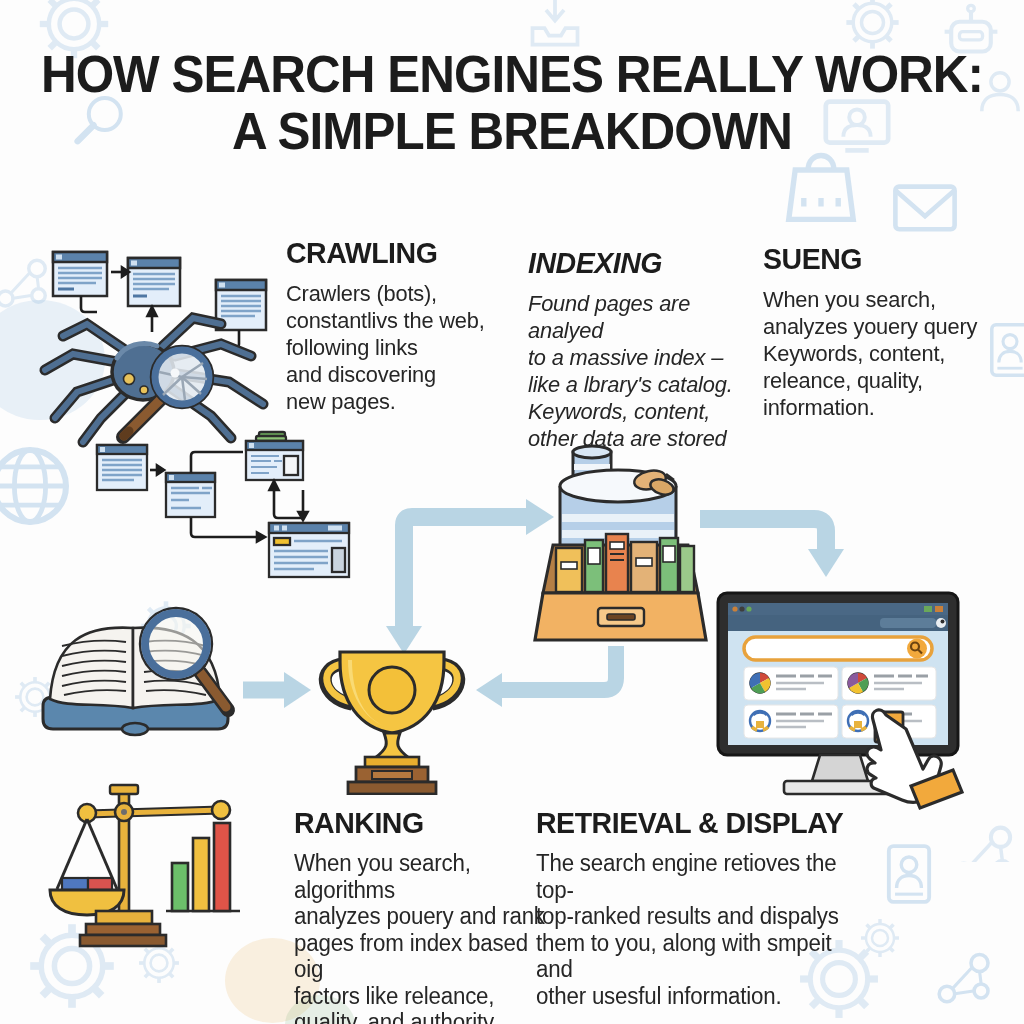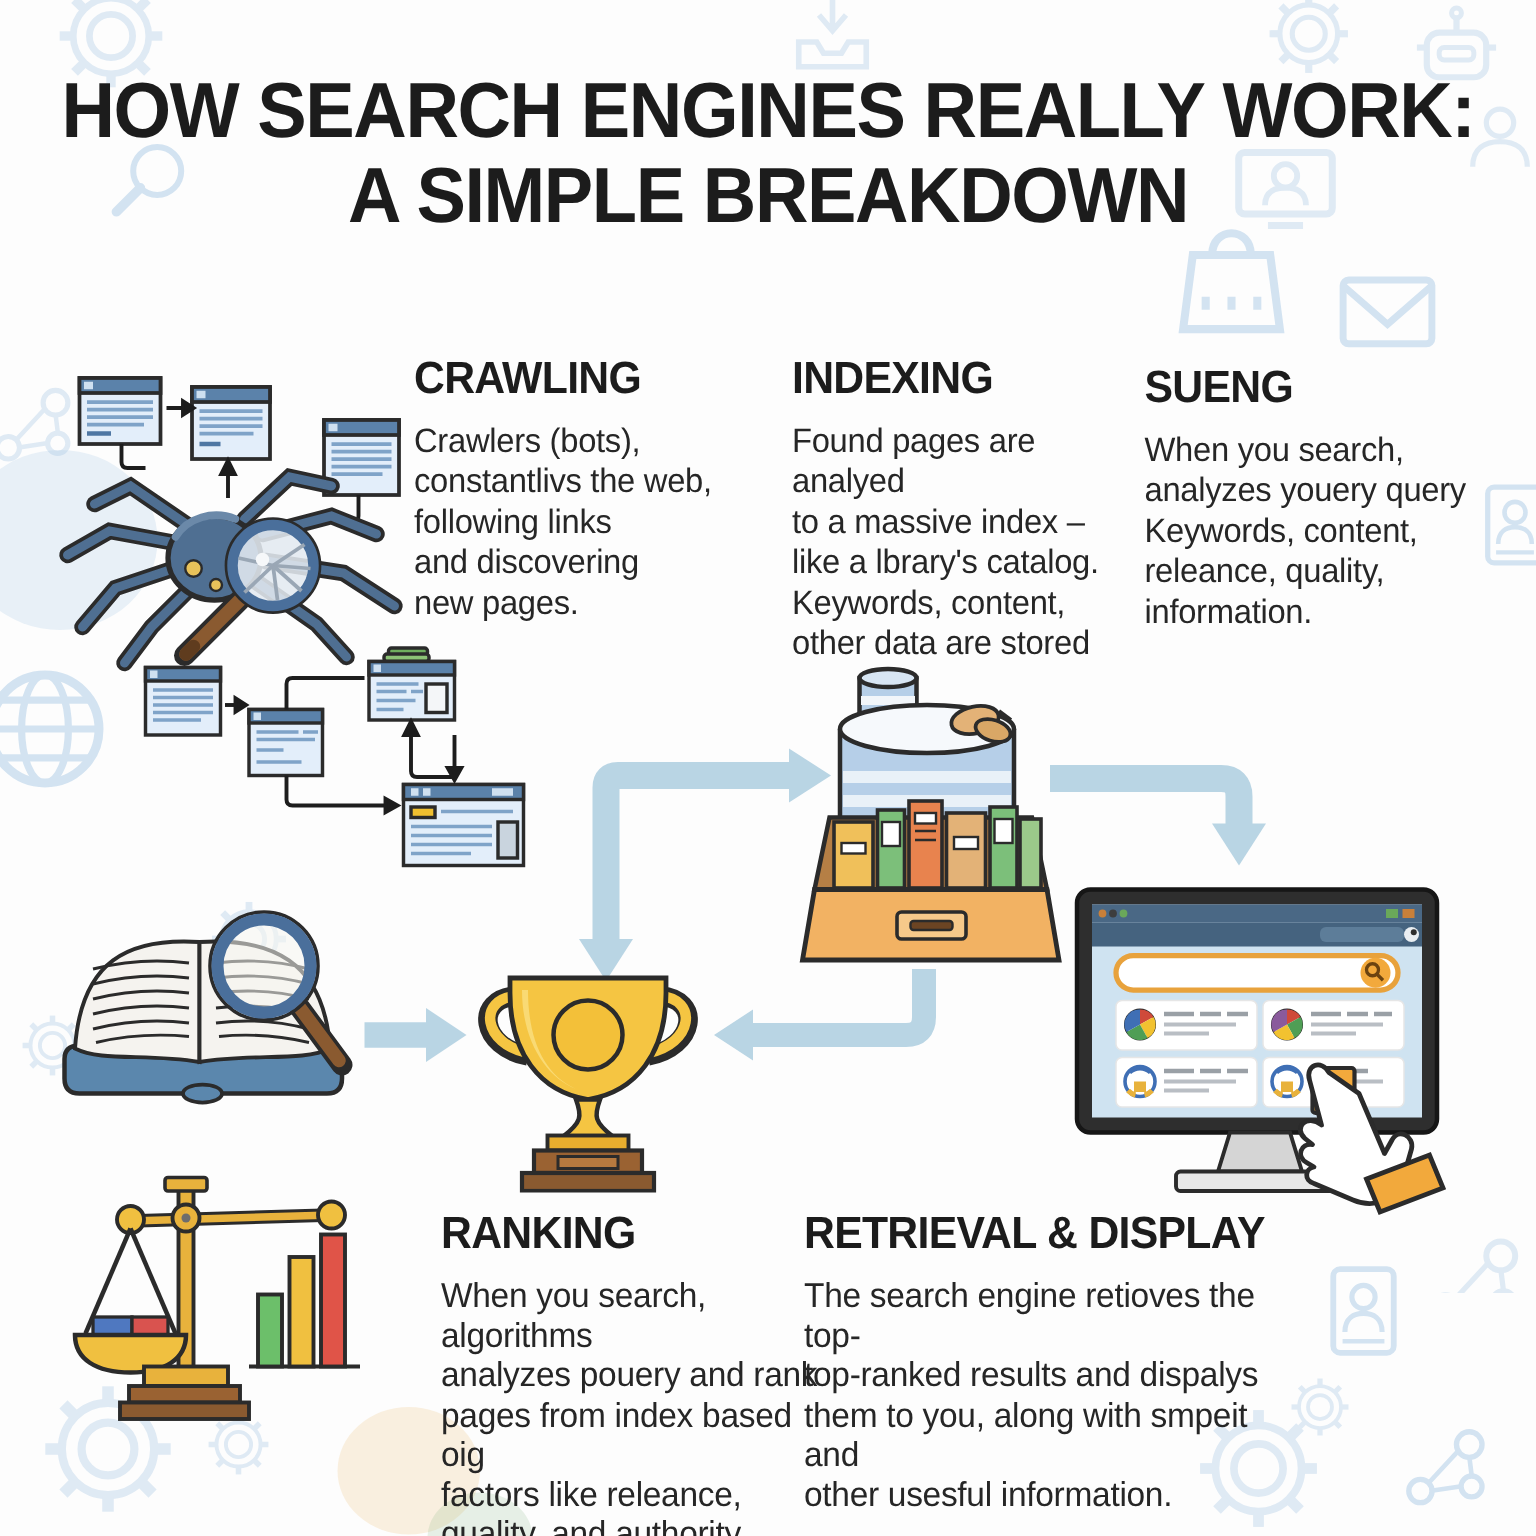--- a/index.html
+++ b/index.html
@@ -13,22 +13,22 @@
   
   .title{position:absolute;top:46px;left:0;width:1024px;text-align:center;
          font-weight:bold;font-size:52px;line-height:57px;letter-spacing:-1px;
          color:#1c1c1c;transform:scaleX(.95);}
   
   .step{position:absolute;}
   .step h2{margin:0 0 10px 0;font-size:30px;font-weight:bold;letter-spacing:-.5px;
            color:#1c1c1c;transform:scaleX(.95);transform-origin:left;}
   .step .body{font-size:22.5px;line-height:27px;color:#262626;white-space:pre-line;
               letter-spacing:-.2px;transform:scaleX(.97);transform-origin:left;}
-  .crawling{left:276px;top:236px;width:250px;}
-  .indexing{left:528px;top:236px;width:250px;}
+  .crawling{left:286px;top:236px;width:250px;}
+  .indexing{left:528px;top:246px;width:250px;font-style:italic;}
   .serving{left:763px;top:242px;width:250px;}
   .ranking{left:294px;top:806px;width:270px;}
   .retrieval{left:536px;top:806px;width:340px;}
   .retrieval .body,.ranking .body{font-size:23px;line-height:26.5px;}
   svg{display:block;}
   .flow{position:absolute;left:0;top:0;z-index:1;}
   .illus{position:absolute;z-index:2;}
   .txt{z-index:3;}
 </style>
 </head>

